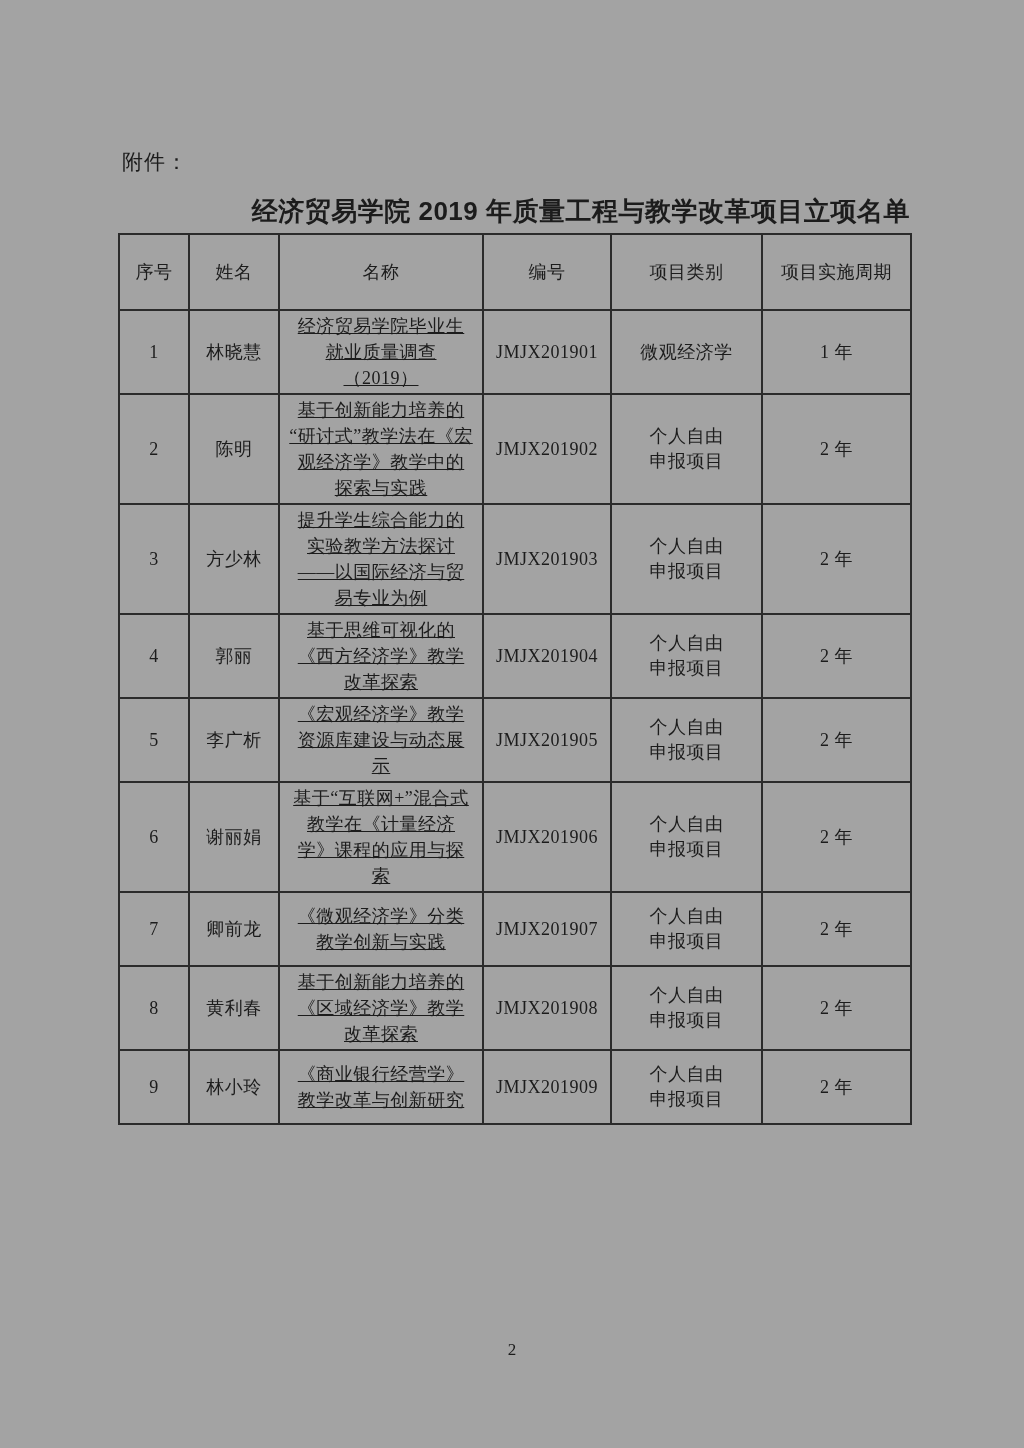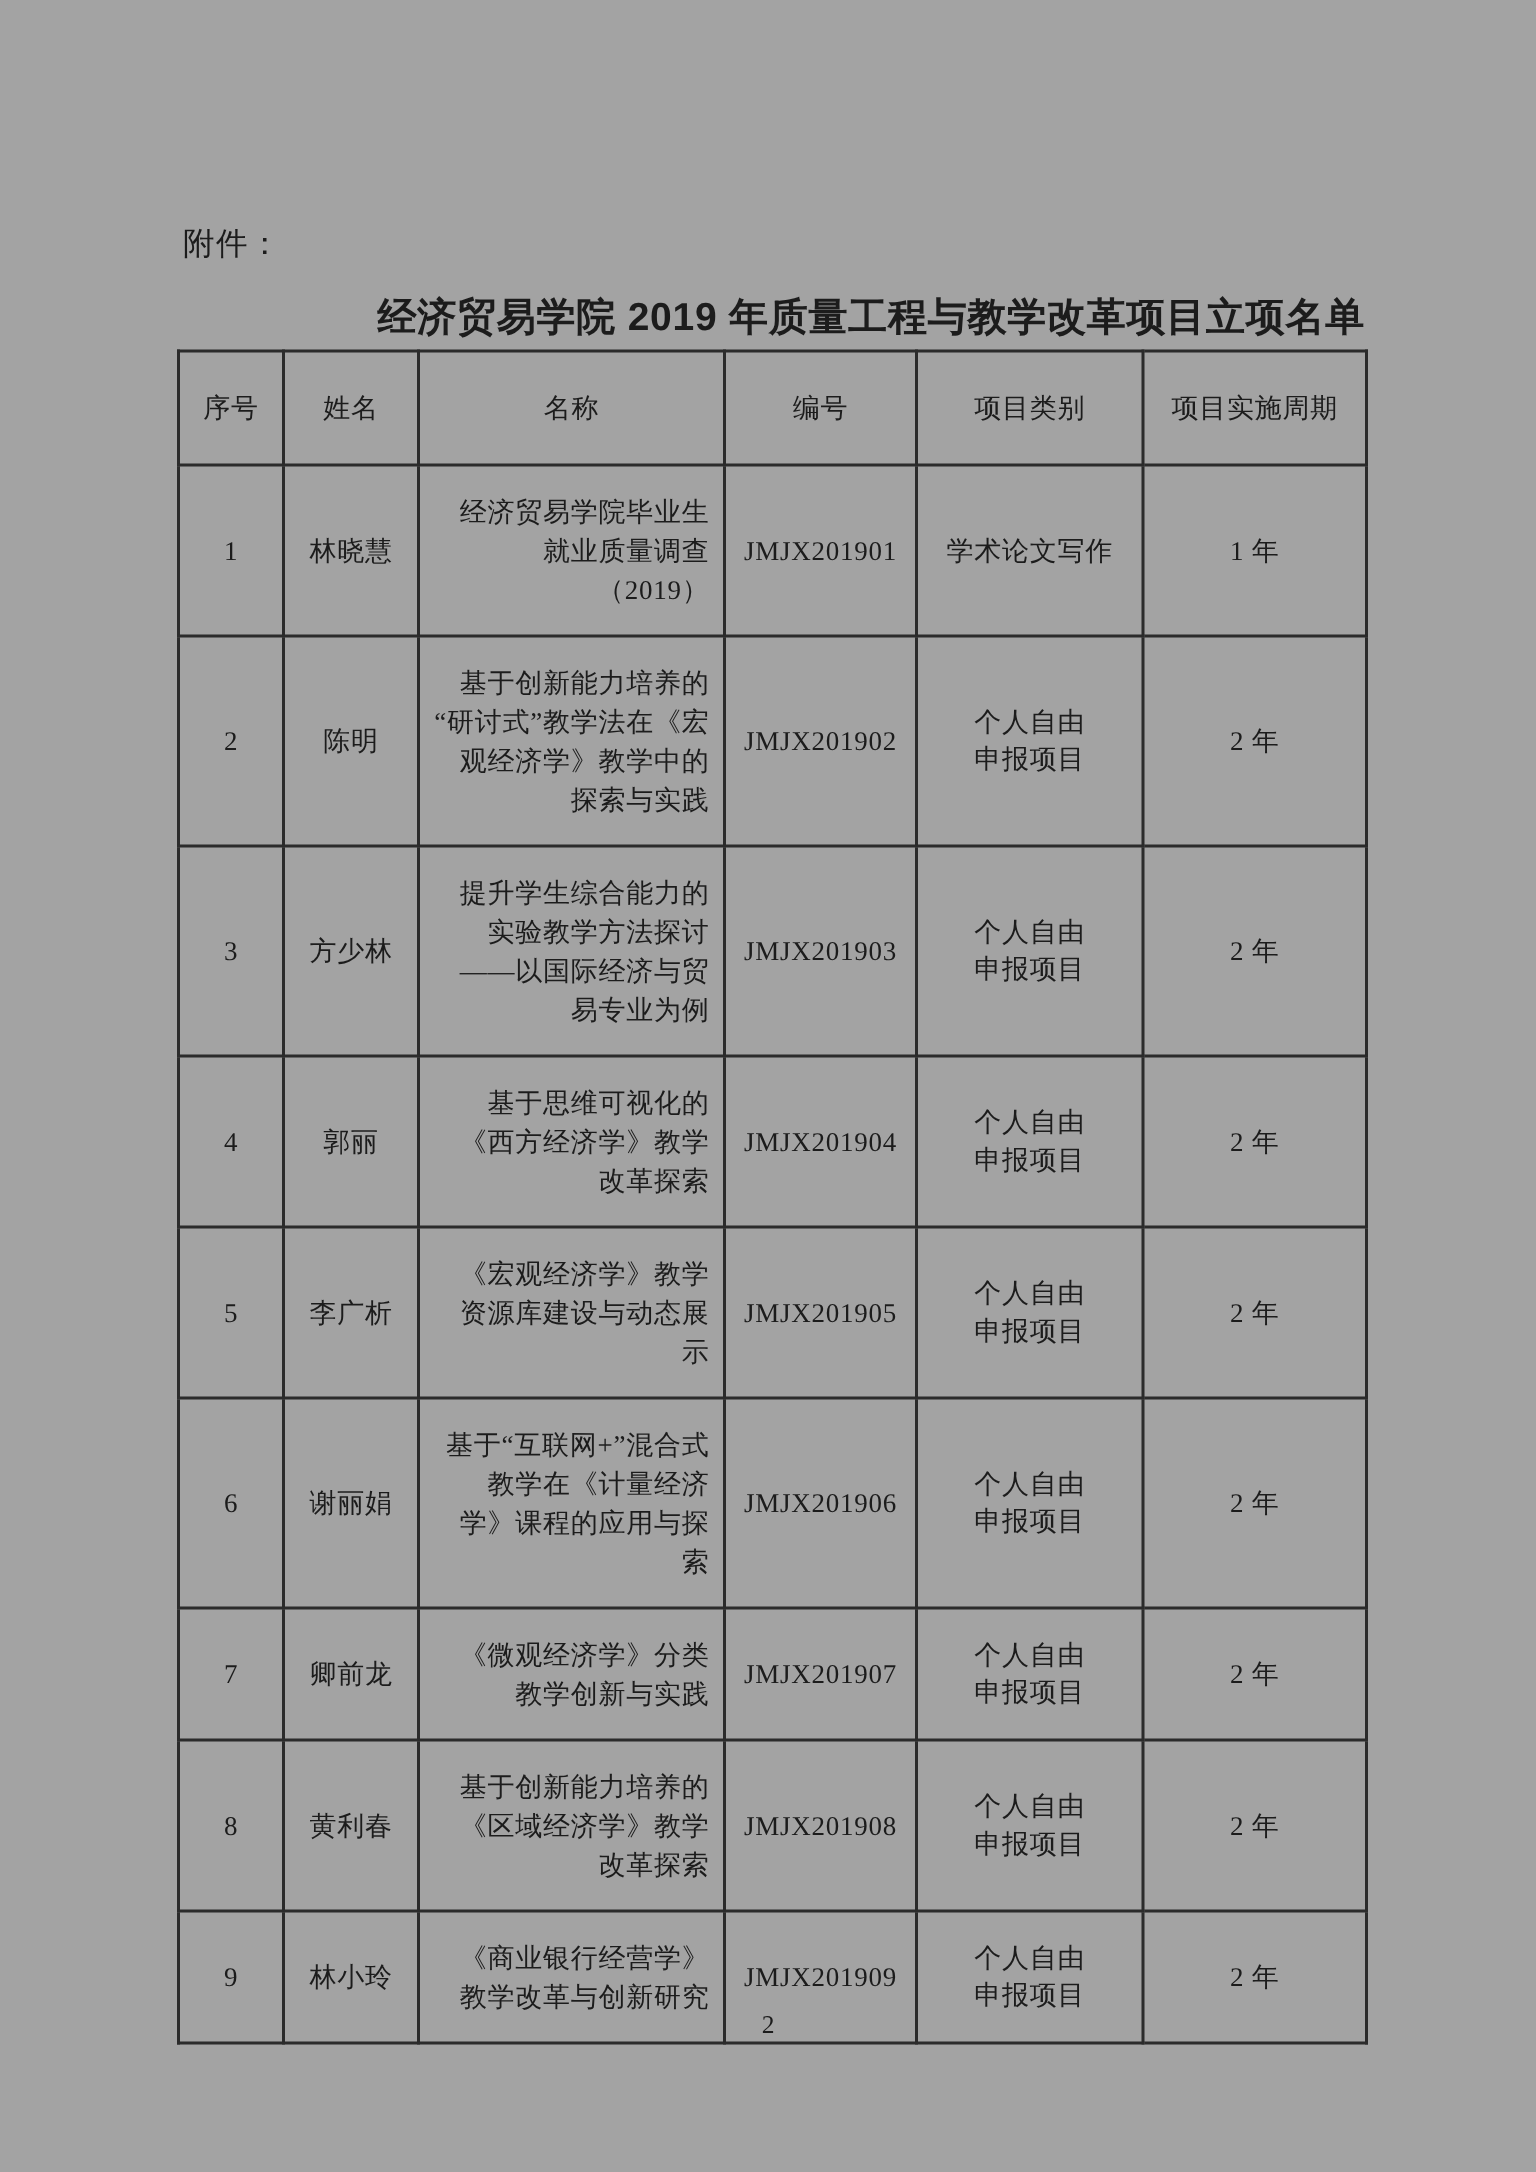--- a/index.html
+++ b/index.html
@@ -49,24 +49,25 @@
     letter-spacing: 0.5px;
     text-align: center;
     vertical-align: middle;
     padding: 5px 8px;
     white-space: pre-line;
     overflow-wrap: break-word;
   }
   .project-table thead tr { height: 76px; }
   .project-table tbody tr { height: 74px; }
   .project-table td.cell-title {
-    text-align: right;
-    padding: 17px 9px;
+    text-align: center;
+    padding: 2px 9px;
     line-height: 26px;
     white-space: normal;
+    text-decoration: underline;
   }
   .page-number {
     position: absolute;
     top: 1340px;
     left: 0;
     width: 100%;
     text-align: center;
     font-size: 17px;
   }
 </style>
@@ -97,21 +98,21 @@
         <th>项目类别</th>
         <th>项目实施周期</th>
       </tr>
     </thead>
     <tbody>
         <tr>
     <td class="cell-no">1</td>
     <td class="cell-name">林晓慧</td>
     <td class="cell-title">经济贸易学院毕业生就业质量调查（2019）</td>
     <td class="cell-code">JMJX201901</td>
-    <td class="cell-category">学术论文写作</td>
+    <td class="cell-category">微观经济学</td>
     <td class="cell-period">1 年</td>
   </tr>
         <tr>
     <td class="cell-no">2</td>
     <td class="cell-name">陈明</td>
     <td class="cell-title">基于创新能力培养的“研讨式”教学法在《宏观经济学》教学中的探索与实践</td>
     <td class="cell-code">JMJX201902</td>
     <td class="cell-category">个人自由
 申报项目</td>
     <td class="cell-period">2 年</td>

